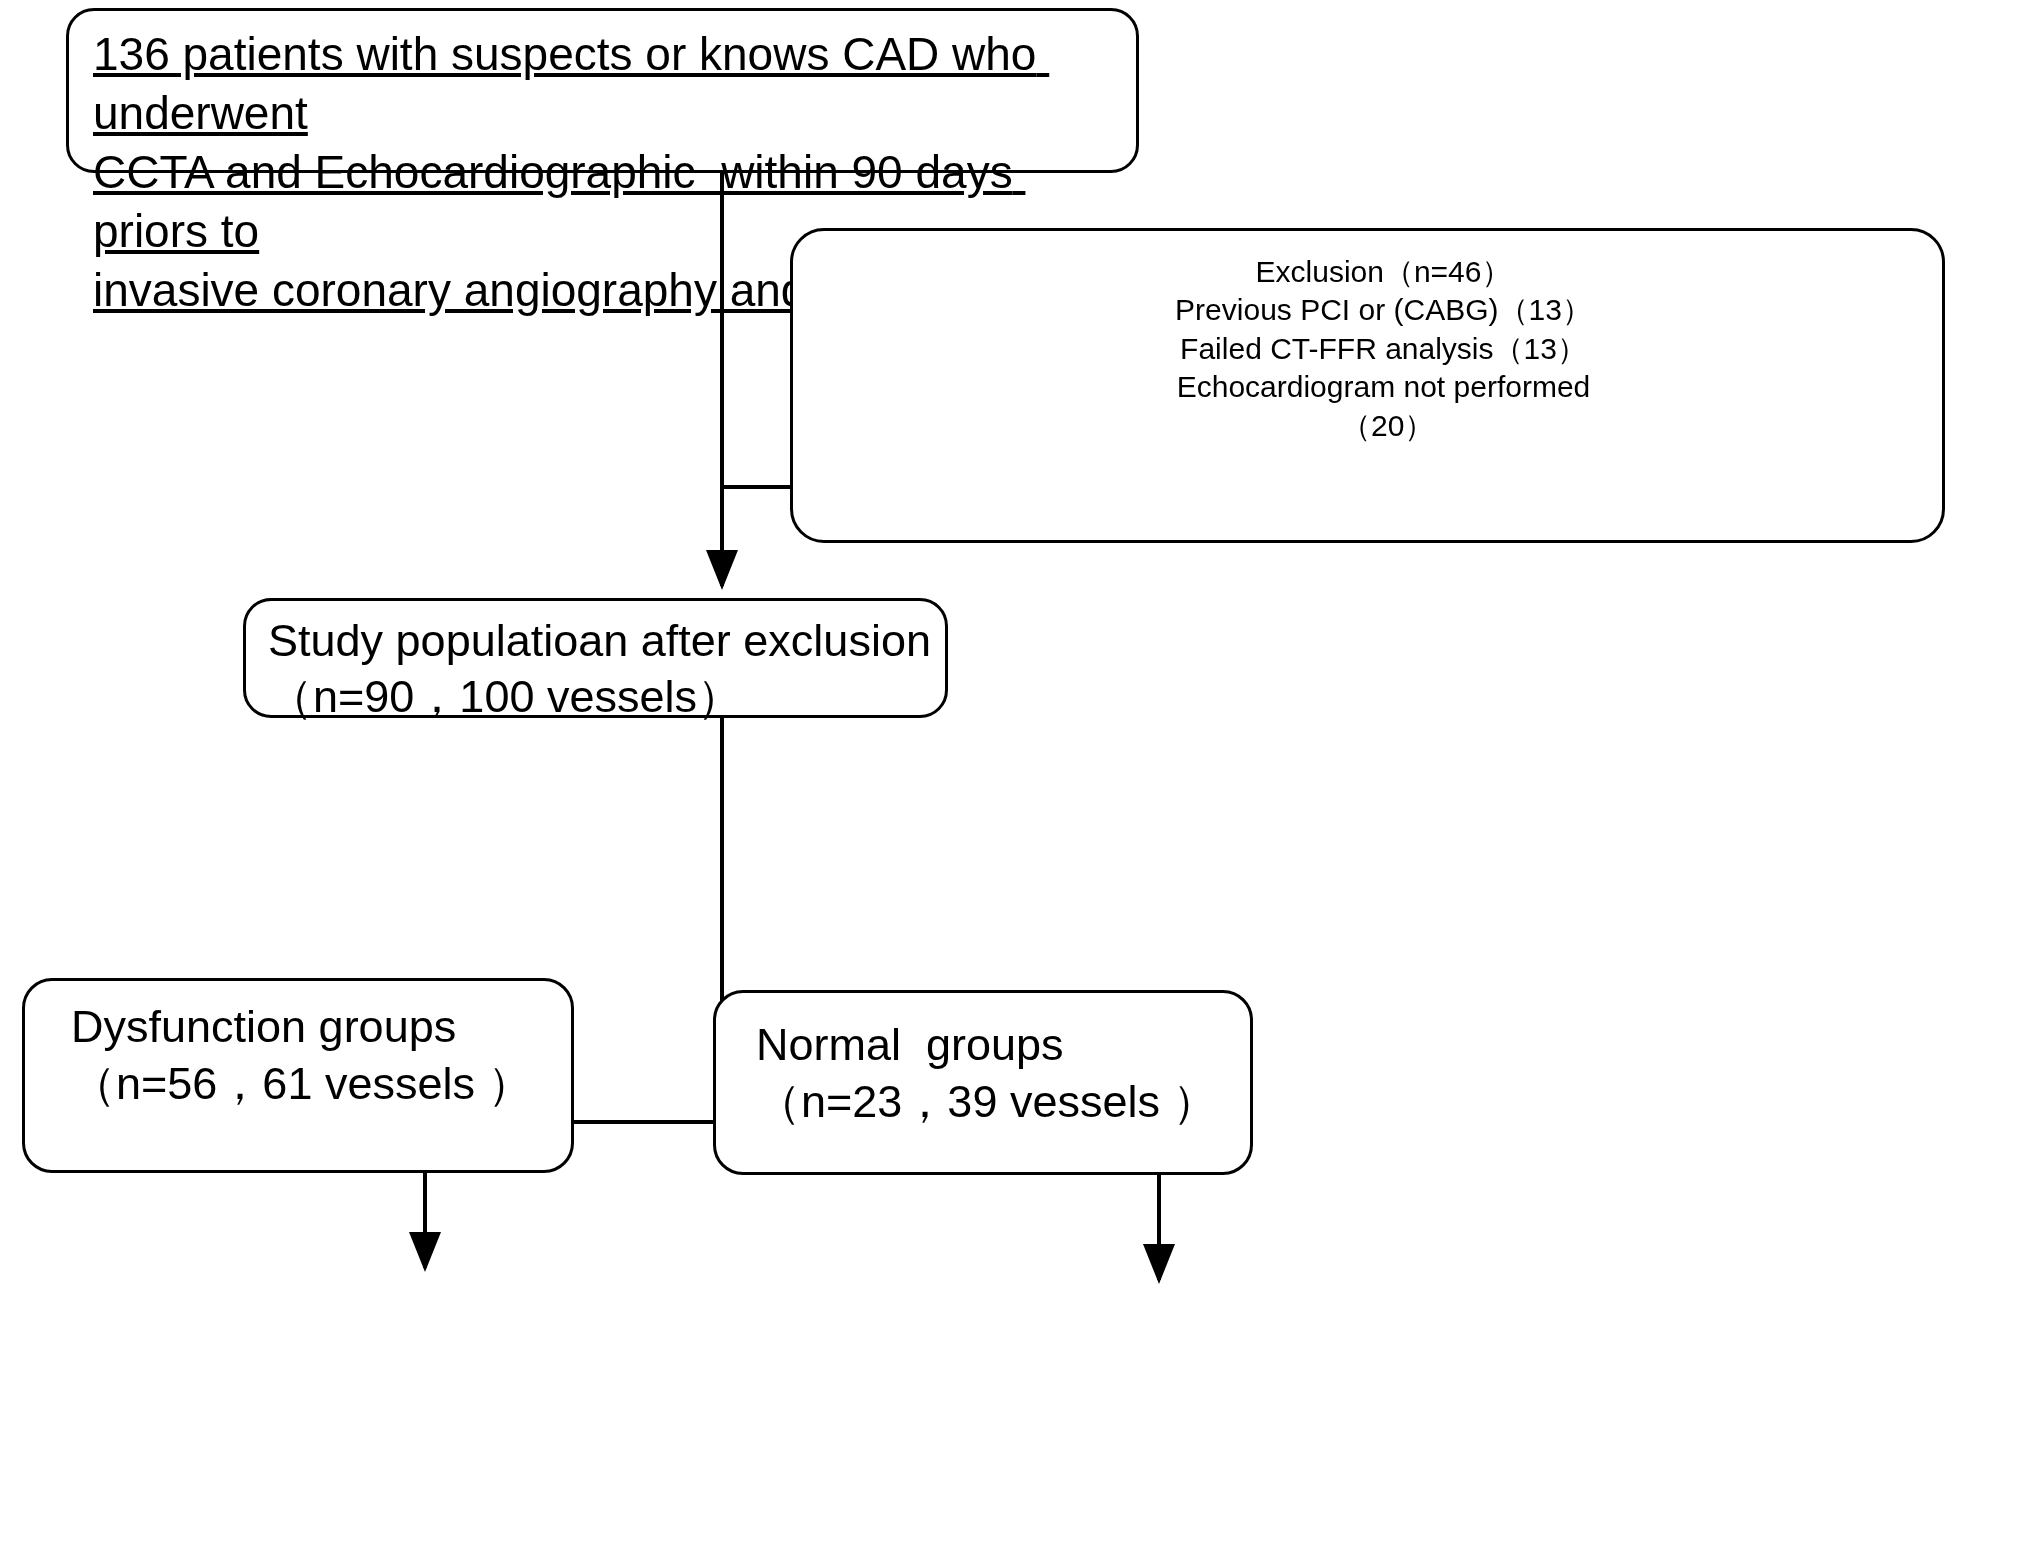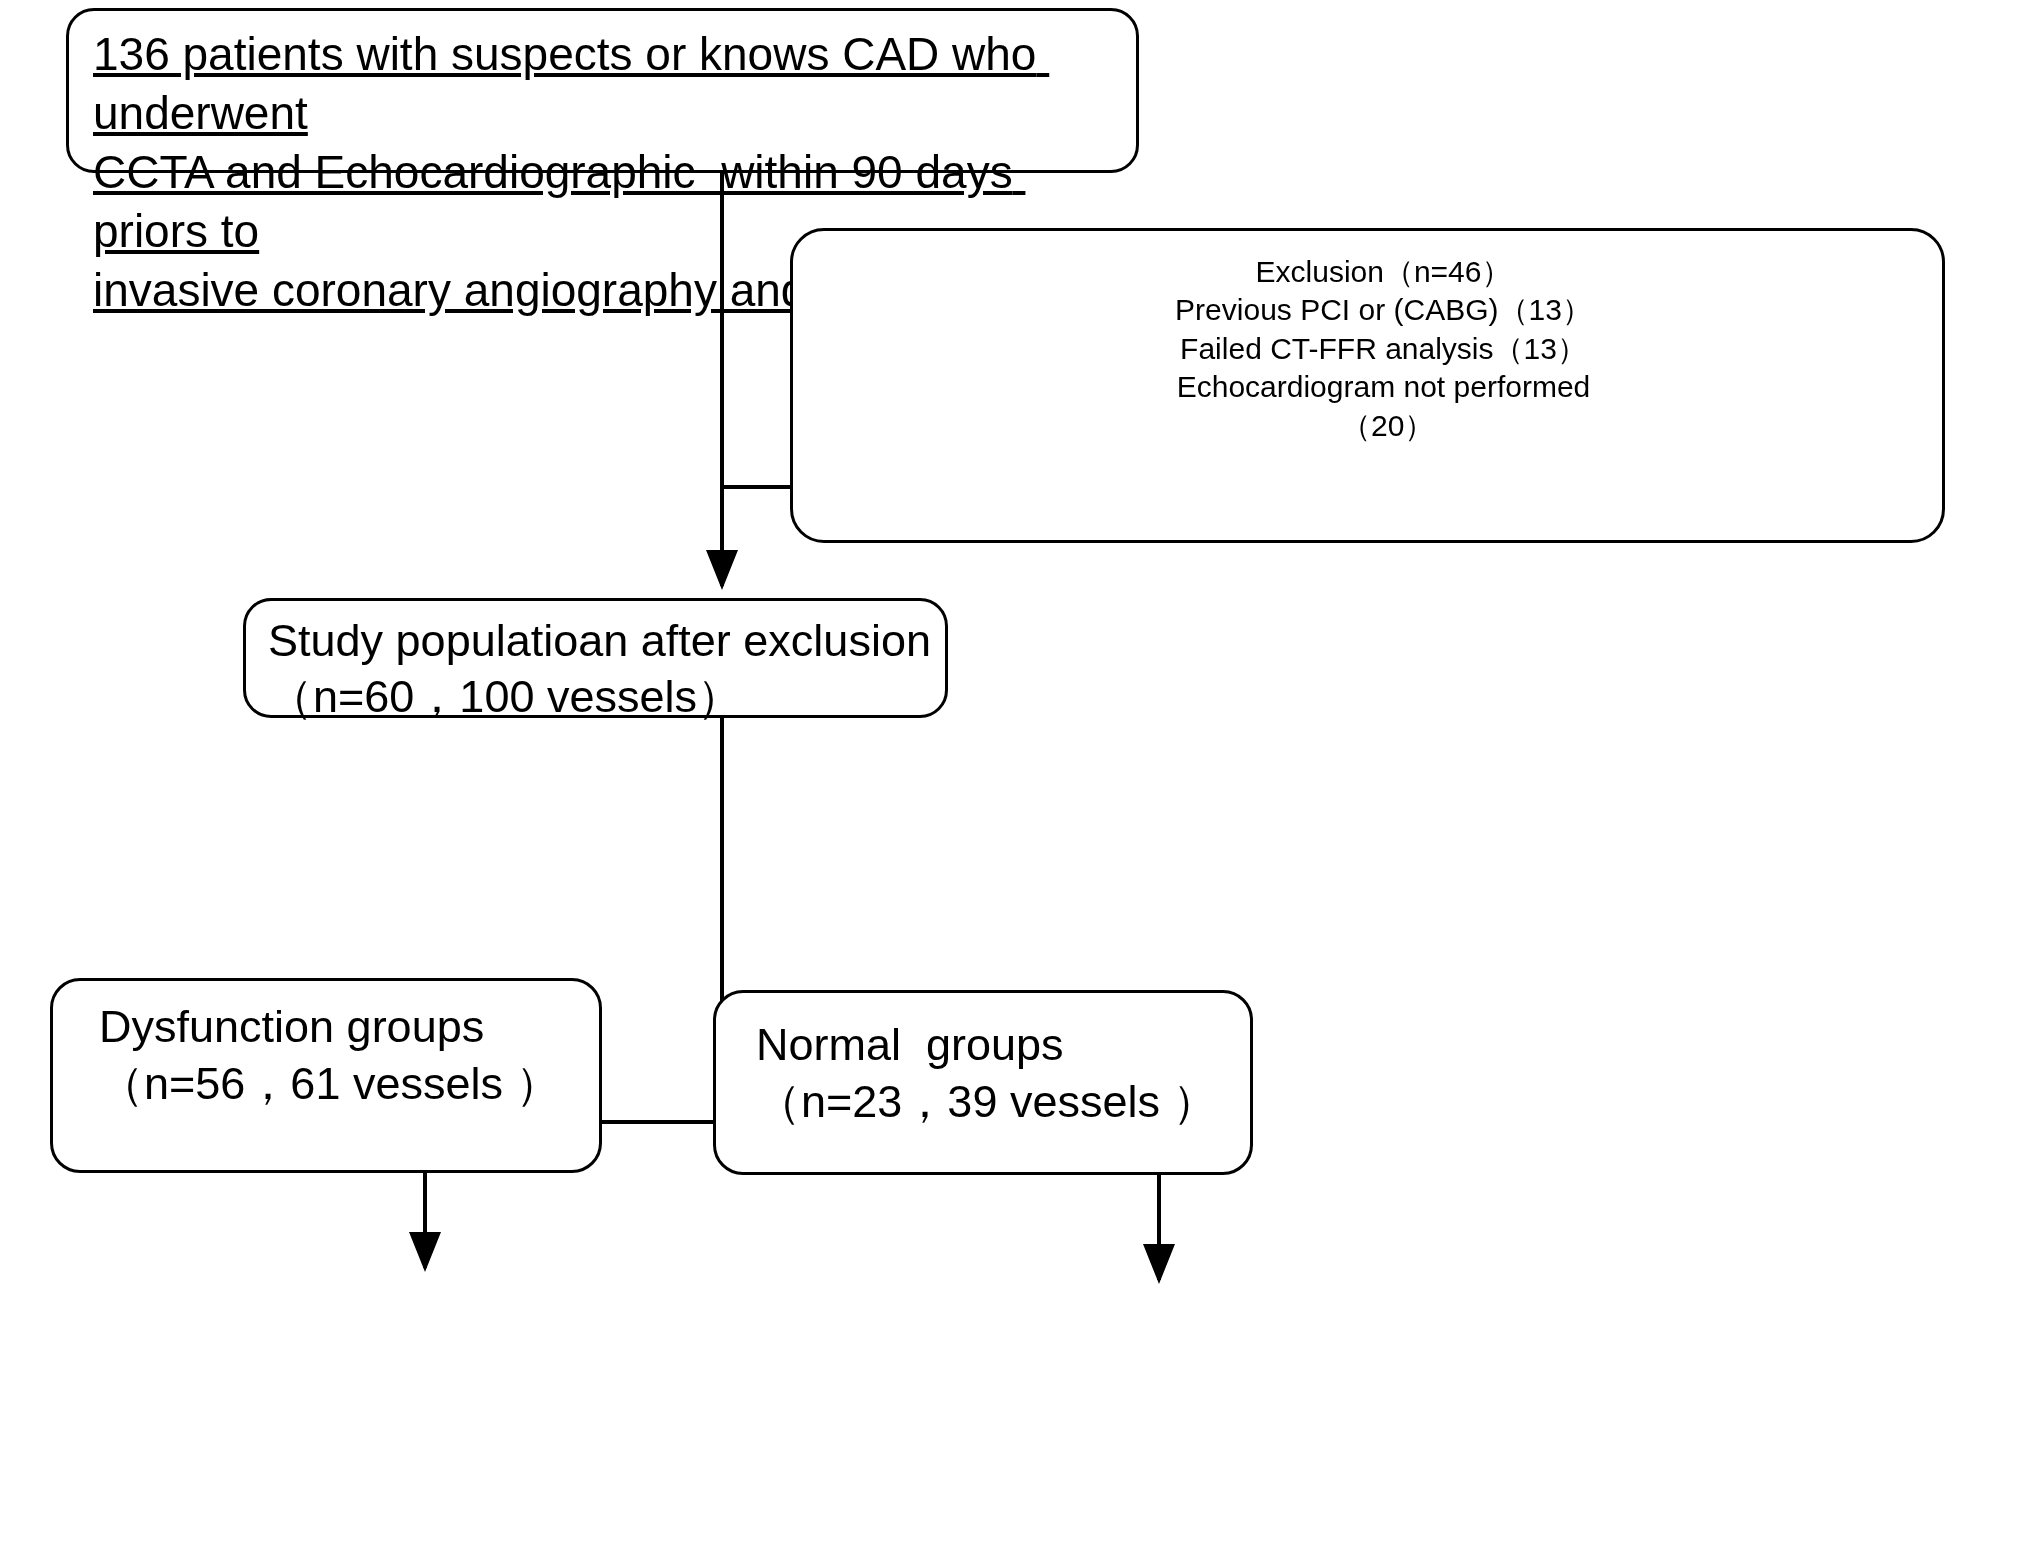--- a/index.html
+++ b/index.html
@@ -85,21 +85,20 @@
     line-height: 1.24;
   }
 
   
   #box-dysfunction {
     left: 22px;
     top: 978px;
     width: 552px;
     height: 195px;
     border-radius: 30px;
-    margin-left: 28px;
   }
   #box-dysfunction .node-text {
     padding: 18px 0 0 46px;
     font-size: 45px;
     line-height: 1.26;
   }
 
   
   #box-normal {
     left: 713px;
@@ -148,21 +147,21 @@
   <div class="node" id="box-exclusion">
     <div class="node-text">Exclusion（n=46）
 Previous PCI or (CABG)（13）
 Failed CT-FFR analysis（13）
 Echocardiogram not performed
  （20）</div>
   </div>
 
   <div class="node" id="box-study">
     <div class="node-text">Study populatioan after exclusion
-（n=60，100 vessels）</div>
+（n=90，100 vessels）</div>
   </div>
 
   <div class="node" id="box-dysfunction">
     <div class="node-text">Dysfunction groups
 （n=56，61 vessels ）</div>
   </div>
 
   <div class="node" id="box-normal">
     <div class="node-text">Normal  groups
 （n=23，39 vessels ）</div>

